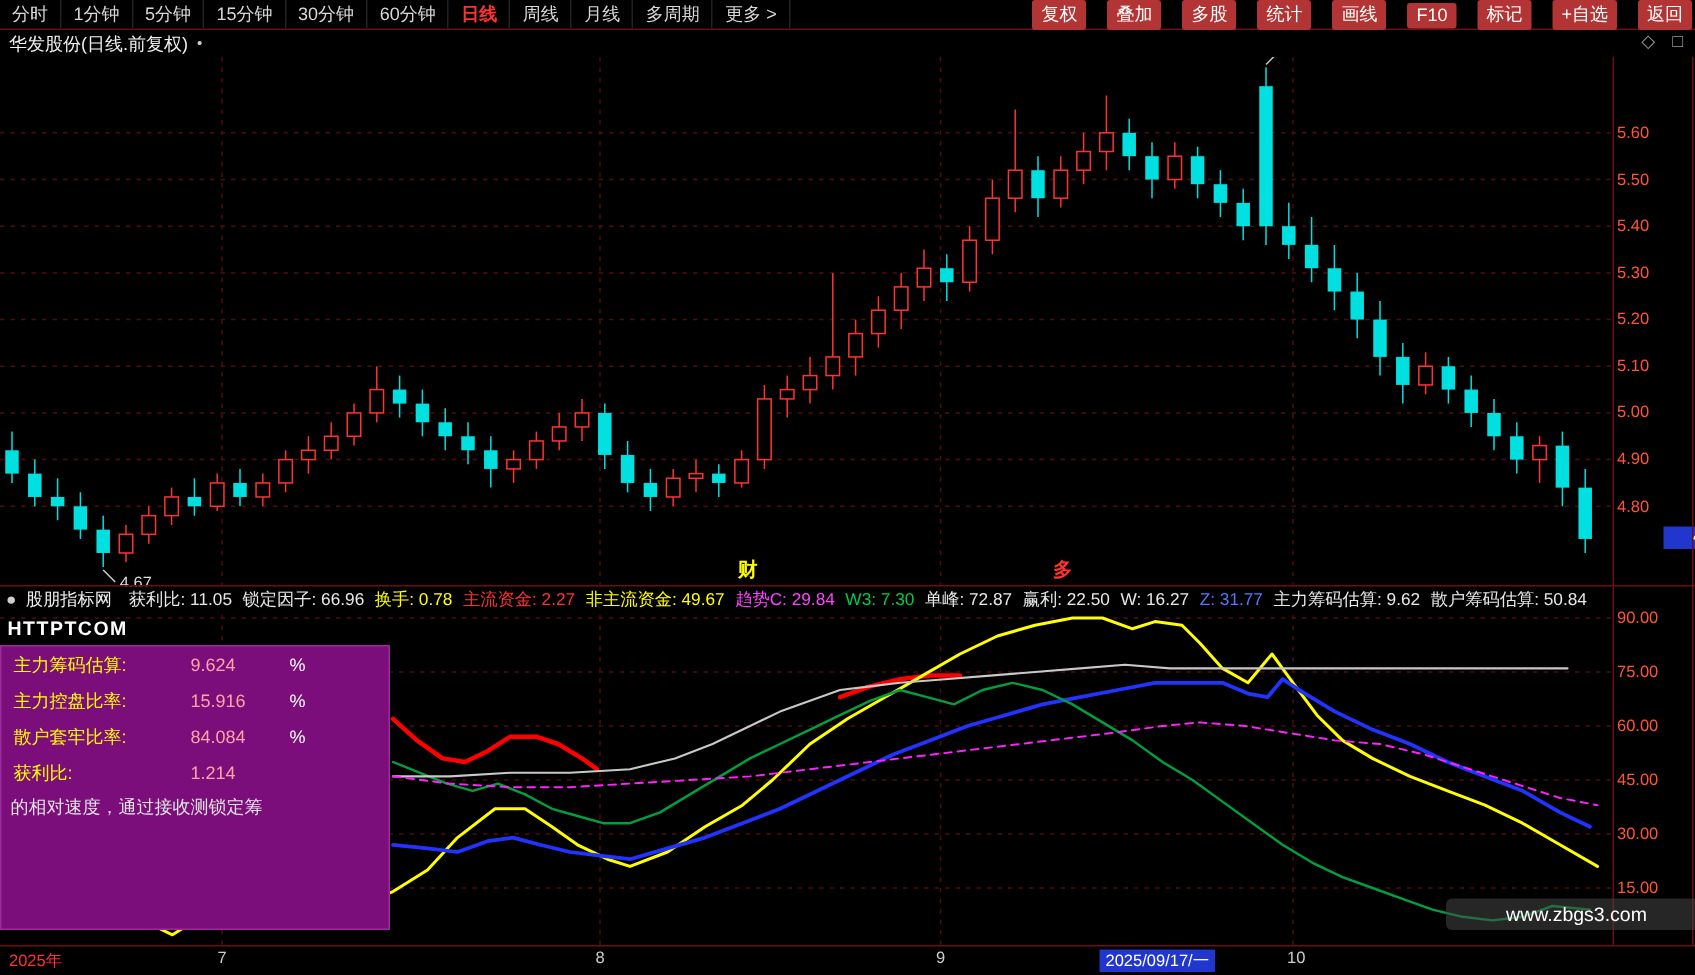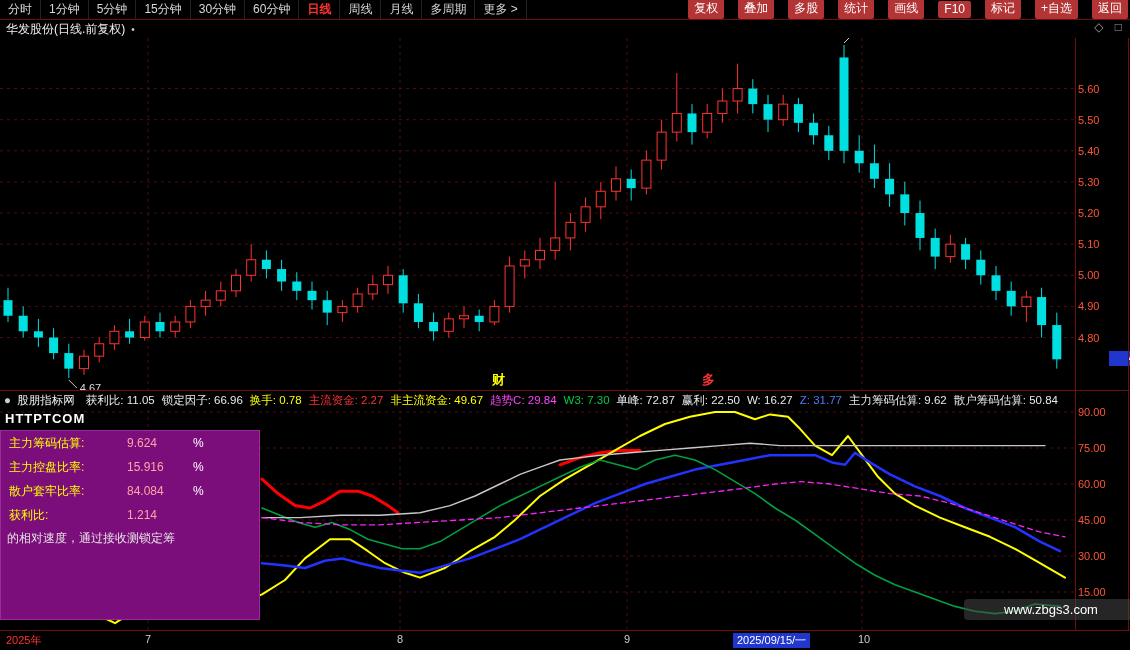--- a/index.html
+++ b/index.html
@@ -1,20 +1,20 @@
 <!DOCTYPE html>
 <html><head>
 <meta charset="utf-8">
 <style>
   html,body{margin:0;padding:0;background:#000;}
   .window{position:relative;width:1130px;height:650px;background:#000;overflow:hidden;
           font-family:"Liberation Sans","DejaVu Sans",sans-serif;color:#ddd;}
   
   .menubar{position:absolute;top:0;left:0;width:1130px;height:19px;background:#000;
-           border-bottom:1px solid #6e0f0f;display:flex;justify-content:space-between;align-items:flex-end;font-size:12px;gap:47px;}
+           border-bottom:1px solid #6e0f0f;display:flex;justify-content:space-between;align-items:flex-start;font-size:12px;gap:47px;}
   .menu-left{display:flex;height:100%;align-items:center;}
   .mitem{padding:0 8px;color:#d8d8d8;border-right:1px solid #222;cursor:pointer;white-space:nowrap;line-height:19px;}
   .mitem.active{color:#ff3232;font-weight:bold;}
   .menu-right{display:flex;align-items:center;padding-right:2px;}
   .mbtn{background:#b23434;color:#fff;margin-left:14px;padding:1px 6px 2px 6px;border-radius:2px;cursor:pointer;white-space:nowrap;}
   
   .titlebar{position:absolute;top:20px;left:0;width:1130px;height:18px;display:flex;align-items:center;font-size:12px;}
   .title-text{color:#f0f0f0;padding-left:6px;}
   .title-dot{color:#cfcfcf;padding-left:6px;font-size:10px;}
   .title-icons{position:absolute;right:8px;top:0;color:#9a9a9a;font-size:12px;}
@@ -337,21 +337,21 @@
     <div id="tooltip-desc">
         <div>的相对速度，通过接收测锁定筹</div>
       </div>
   </div>
 
   <div id="bottom-axis">
       <div class="baxis-label" style="left: 6px; color: rgb(255, 50, 50);">2025年</div>
       <div class="baxis-label" style="left: 145px; color: rgb(204, 204, 204);">7</div>
       <div class="baxis-label" style="left: 397px; color: rgb(204, 204, 204);">8</div>
       <div class="baxis-label" style="left: 624px; color: rgb(204, 204, 204);">9</div>
-      <div class="baxis-label hl" style="left: 733px;">2025/09/15/一</div>
+      <div class="baxis-label hl" style="left: 733px;">2025/09/17/一</div>
       <div class="baxis-label" style="left: 858px; color: rgb(204, 204, 204);">10</div>
     </div>
 
   <div class="sep" id="sep-mid" style="top:390px"></div>
   <div class="sep" id="sep-bottom" style="top:630px"></div>
   <div class="vsep" id="axis-sep" style="left:1075px;top:38px;height:592px"></div>
   <div class="vsep" id="right-border" style="left:1128px;top:38px;height:592px"></div>
 
   <div id="site-watermark">
     <div class="wm2">www.zbgs3.com</div>

